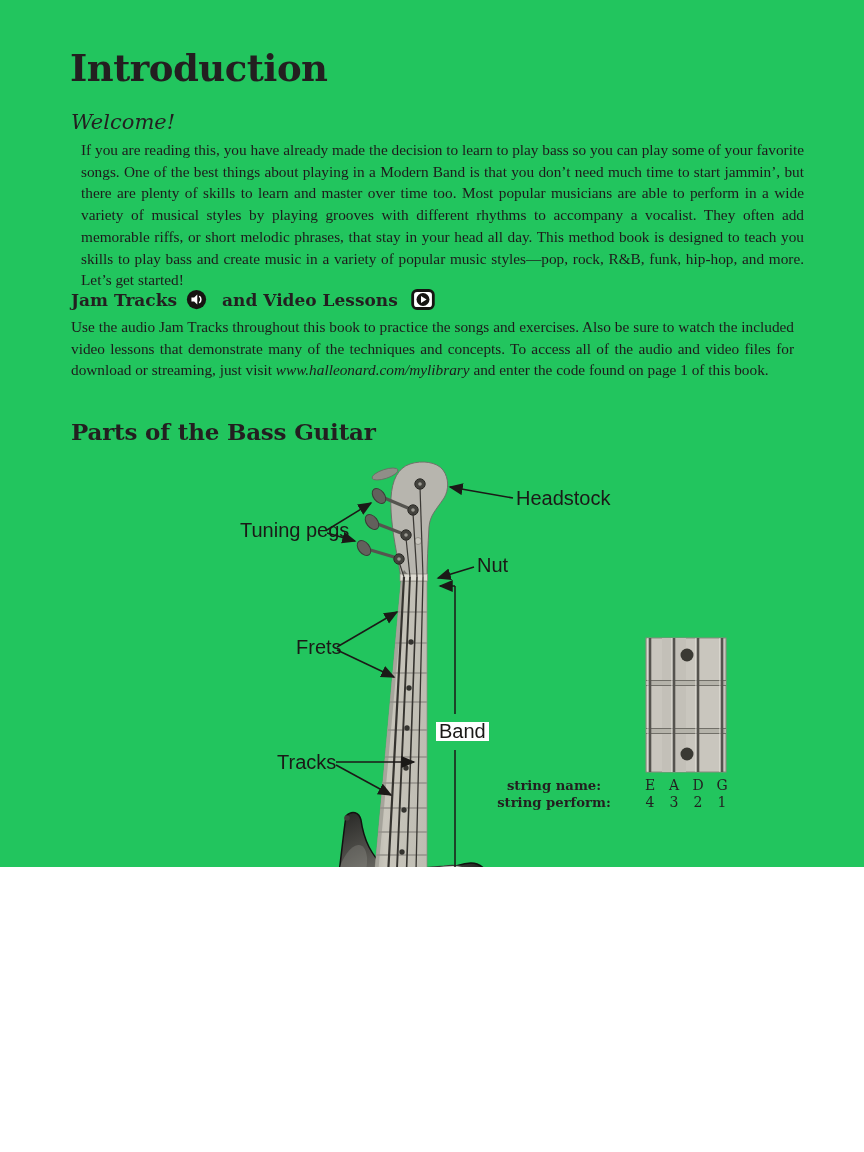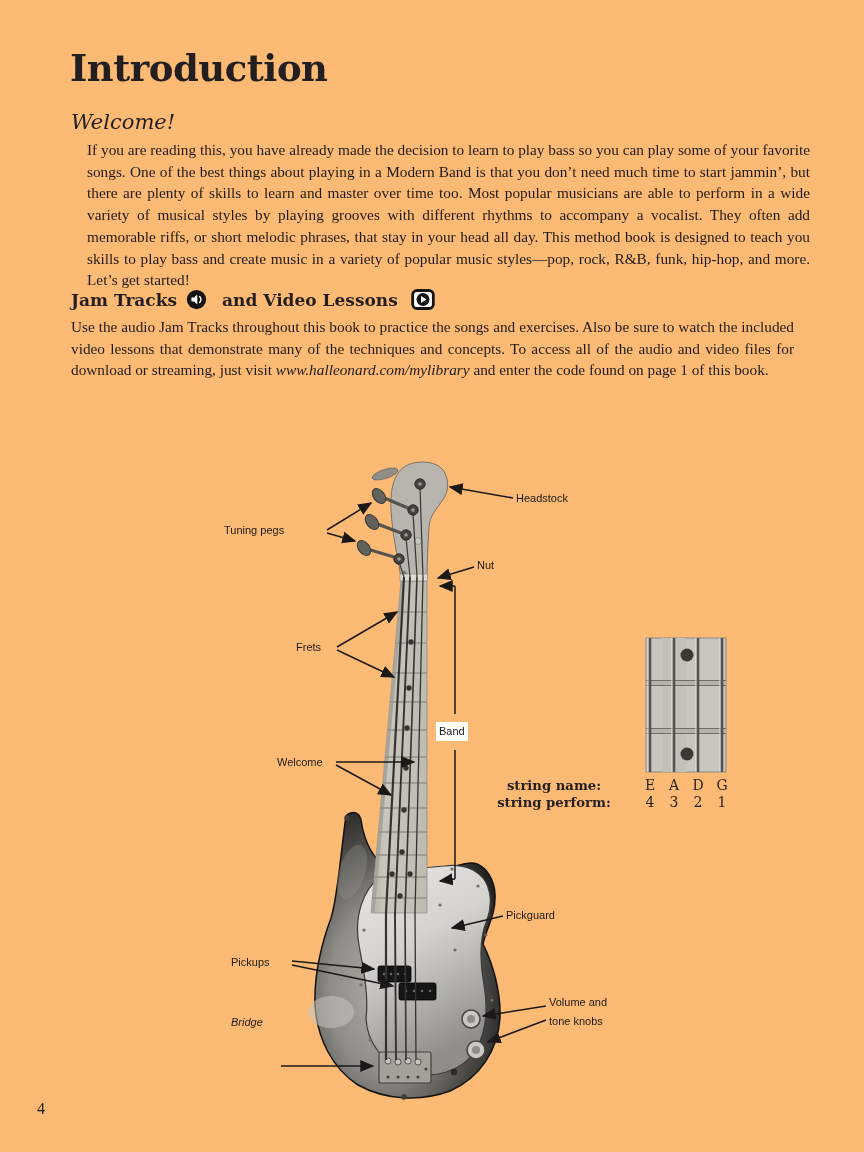--- a/index.html
+++ b/index.html
@@ -1,32 +1,32 @@
 <!DOCTYPE html>
 <html><head>
 <meta charset="utf-8">
 <style>
   html,body{margin:0;padding:0;background:#fff;}
-  .page{position:relative;width:864px;height:1152px;background:#fdba74;overflow:hidden;
+  .page{position:relative;width:864px;height:867px;background:#22c55e;overflow:hidden;
         color:#231f20;}
   .slab{font-family:"DejaVu Serif",serif;font-weight:700;color:#231f20;}
   .body-serif{font-family:"Liberation Serif","DejaVu Serif",serif;color:#1e1a1b;}
   .abs{position:absolute;}
   #page-title{left:70px;top:46px;font-size:37px;letter-spacing:-.5px;margin:0;}
   #welcome-heading{left:71px;top:110px;font-size:21px;font-style:italic;margin:0;
         font-family:"DejaVu Serif",serif;font-weight:400;}
   .para{font-size:15.3px;line-height:21.7px;text-align:justify;width:723px;margin:0;}
-  #welcome-body{left:87px;top:139px;}
+  #welcome-body{left:81px;top:139px;}
   #media-heading{left:71px;top:289px;display:flex;align-items:center;font-size:17px;}
   #media-heading .gap1{width:9px;} #media-heading .gap2{width:15px;} #media-heading .gap3{width:13px;}
   #media-body{left:71px;top:316px;}
   #media-body .link{font-style:italic;margin-top:48px;}
   #parts-heading{left:71px;top:418px;font-size:23px;margin:0;letter-spacing:-.2px;}
   #guitar-svg{left:0;top:0;}
-  .dlabel{position:absolute;font-family:"Liberation Sans",sans-serif;font-size:11px;
+  .dlabel{position:absolute;font-family:"Liberation Sans",sans-serif;font-size:20px;
           line-height:18.5px;color:#1b1917;white-space:nowrap;}
   .tbl-label{position:absolute;font-family:"DejaVu Serif",serif;font-weight:700;font-size:13.2px;
           width:148px;text-align:center;color:#231f20;}
   .tbl-cell{position:absolute;font-family:"DejaVu Serif",serif;font-size:14px;width:18px;
           text-align:center;color:#231f20;}
   #page-number{left:37px;top:1100px;font-size:16px;}
 </style>
 </head>
 <body>
 
@@ -54,20 +54,21 @@
       <svg width="24" height="21" viewBox="0 0 27 24">
         <rect x="1.7" y="1.7" width="23.6" height="20.6" rx="5" fill="#fff" stroke="#161412" stroke-width="3.2"></rect>
         <circle cx="13.5" cy="12" r="7.4" fill="#161412"></circle>
         <path d="M11.2 8.1 17.6 12l-6.4 3.9z" fill="#fff"></path>
       </svg>
     </span>
   </div>
 
   <p id="media-body" class="abs para body-serif"><span>Use the audio Jam Tracks throughout this book to practice the songs and exercises. Also be sure to watch the included video lessons that demonstrate many of the techniques and concepts. To access all of the audio and video files for download or streaming, just visit </span><span class="link">www.halleonard.com/mylibrary</span><span> and enter the code found on page 1 of this book.</span></p>
 
+  <h2 id="parts-heading" class="abs slab">Parts of the Bass Guitar</h2>
 
   <svg id="guitar-svg" class="abs" width="864" height="1152" viewBox="0 0 864 1152">
     <defs>
       <marker id="ah" markerWidth="11" markerHeight="9" refX="8.5" refY="4" orient="auto">
         <path d="M0,0 L9.5,4 L0,8 z" fill="#1b1917"></path>
       </marker>
       <radialGradient id="burst" cx="0.38" cy="0.62" r="0.78">
         <stop offset="0" stop-color="#b0aea6"></stop>
         <stop offset="0.38" stop-color="#8f8d87"></stop>
         <stop offset="0.63" stop-color="#53524d"></stop>
@@ -274,25 +275,25 @@
       <line x1="503" y1="916" x2="452" y2="928" marker-end="url(#ah)"></line>
       <line x1="292" y1="961" x2="374" y2="969" marker-end="url(#ah)"></line>
       <line x1="292" y1="965" x2="393" y2="986" marker-end="url(#ah)"></line>
       <line x1="546" y1="1006" x2="483" y2="1016" marker-end="url(#ah)"></line>
       <line x1="546" y1="1020" x2="488" y2="1042" marker-end="url(#ah)"></line>
       <line x1="281" y1="1066" x2="373" y2="1066" marker-end="url(#ah)"></line>
     </g>
   </svg>
 
   <div class="dlabel" style="left:516px;top:489px;">Headstock</div>
-  <div class="dlabel" style="left:224px;top:521px;">Tuning pegs</div>
+  <div class="dlabel" style="left:240px;top:521px;">Tuning pegs</div>
   <div class="dlabel" style="left:477px;top:556px;">Nut</div>
   <div class="dlabel" style="left:296px;top:638px;">Frets</div>
   <div class="dlabel" style="left:436px;top:722px;background:#fff;padding:0 3px;">Band</div>
-  <div class="dlabel" style="left:277px;top:753px;">Welcome</div>
+  <div class="dlabel" style="left:277px;top:753px;">Tracks</div>
   <div class="dlabel" style="left:506px;top:906px;">Pickguard</div>
   <div class="dlabel" style="left:231px;top:953px;">Pickups</div>
   <div class="dlabel" style="left:549px;top:993px;">
     <div>Volume and</div>
     <div>tone knobs</div>
   </div>
   <div class="dlabel" style="left:231px;top:1013px;font-style:italic;">Bridge</div>
 
   <div class="tbl-label" style="left:480px;top:778px;">string name:</div>
   <div class="tbl-label" style="left:480px;top:795px;">string perform:</div>

